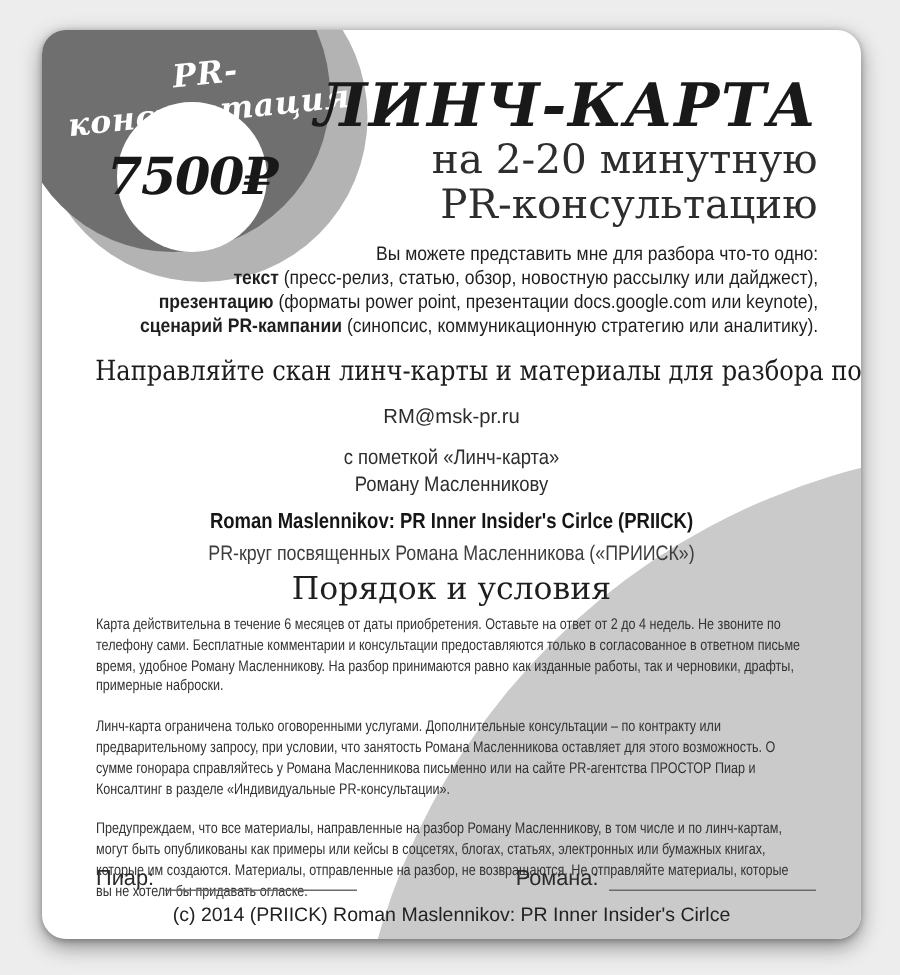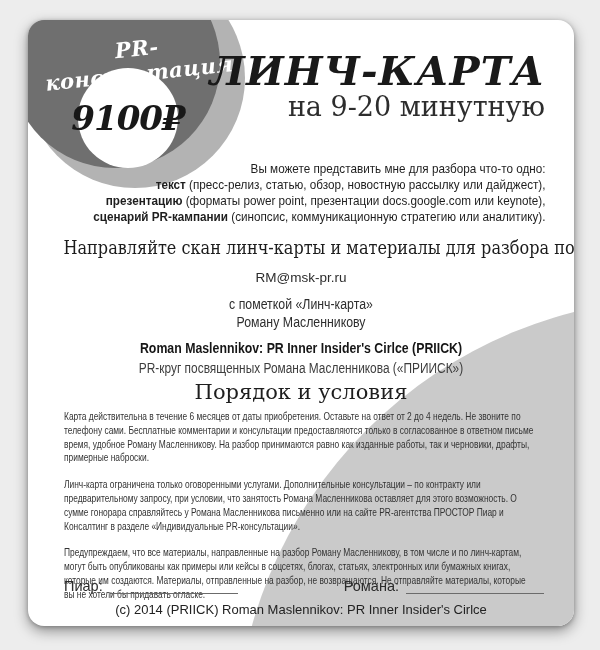--- a/index.html
+++ b/index.html
@@ -85,27 +85,28 @@
 </head>
 <body>
 
 <div class="page">
   <div class="card">
 
     <div class="crescent"></div>
     <div class="dark-circle"></div>
     <div class="big-circle"></div>
     <div class="price-circle">
-      <span class="price">9100₽</span>
+      <span class="price">7500₽</span>
     </div>
     <div class="badge">PR-консультация</div>
 
     <div class="layer title-block">
       <div class="title">ЛИНЧ-КАРТА</div>
-      <div class="subtitle">на 9-20 минутную</div>
+      <div class="subtitle">на 2-20 минутную</div>
+      <div class="subtitle">PR-консультацию</div>
     </div>
 
     <div class="layer intro">
       <div>Вы можете представить мне для разбора что-то одно:</div>
       <div><b>текст</b><span> (пресс-релиз, статью, обзор, новостную рассылку или дайджест),</span></div>
       <div><b>презентацию</b><span> (форматы power point, презентации docs.google.com или keynote),</span></div>
       <div><b>сценарий PR-кампании</b><span> (синопсис, коммуникационную стратегию или аналитику).</span></div>
     </div>
 
     <div class="layer send-line">Направляйте скан линч-карты и материалы для разбора по адресу:</div>

